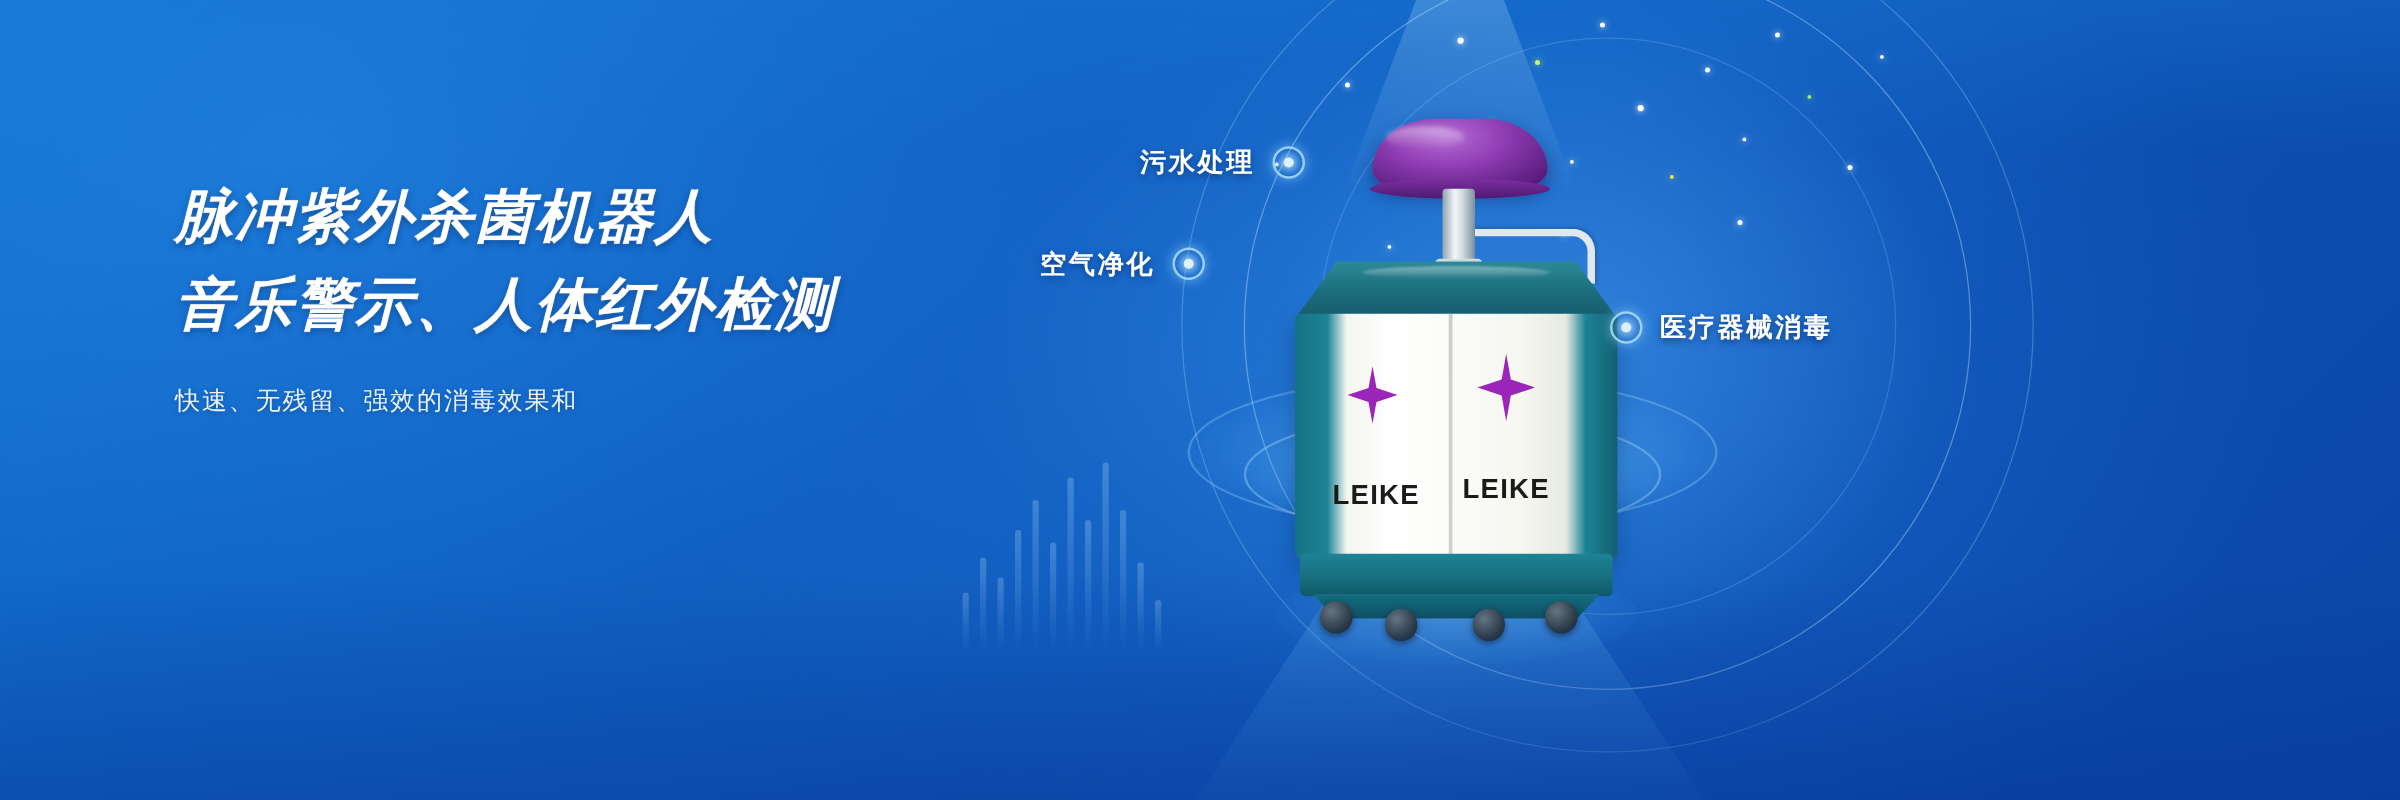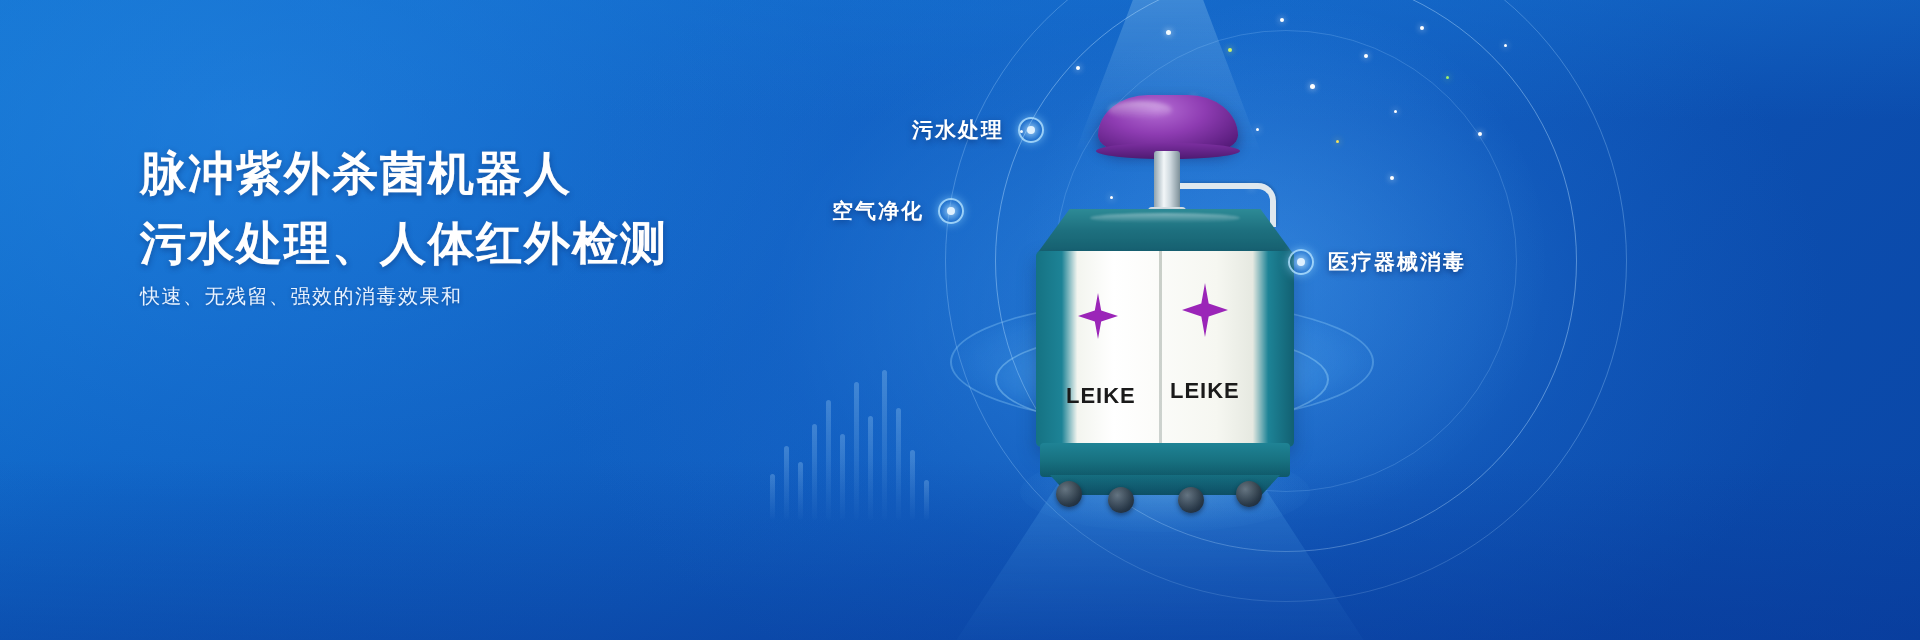--- a/index.html
+++ b/index.html
@@ -28,23 +28,24 @@
   }
 
   
   .text-block{position:absolute;left:140px;top:150px;width:760px;}
   .title-line{
     color:#ffffff;font-size:46px;line-height:1.0;font-weight:700;
     letter-spacing:2px;
     text-shadow:0 2px 6px rgba(0,30,90,0.45), 0 0 1px rgba(255,255,255,0.6);
     font-family:"DejaVu Serif","Liberation Serif",serif;
     white-space:nowrap;
+    font-style:italic;
   }
   .title-line.first{margin-bottom:24px;}
-  .subtitle{margin-top:20px;}
+  .subtitle{margin-top:44px;}
   .subtitle-line{
     color:#e9f3ff;font-size:20px;line-height:1.0;letter-spacing:1.5px;
     font-family:"DejaVu Serif","Liberation Serif",serif;
     text-shadow:0 1px 4px rgba(0,30,90,0.40);
     white-space:nowrap;
   }
   .subtitle-line.l1{margin-bottom:28px;}
 
   
   .wave{position:absolute;left:770px;bottom:120px;height:180px;width:180px;
@@ -292,20 +293,20 @@
     <span class="dot"></span>
   </div>
 
   <div class="hotspot hs-medical">
     <span class="dot"></span>
     <span class="lbl">医疗器械消毒</span>
   </div>
 
   <div class="text-block">
     <div class="title-line first">脉冲紫外杀菌机器人</div>
-    <div class="title-line">污水处理、人体红外检测</div>
+    <div class="title-line">音乐警示、人体红外检测</div>
     <div class="subtitle">
       <div class="subtitle-line l1">快速、无残留、强效的消毒效果和</div>
     </div>
   </div>
 
   <div class="vignette-bottom"></div>
 </div>
 
 </body></html>

